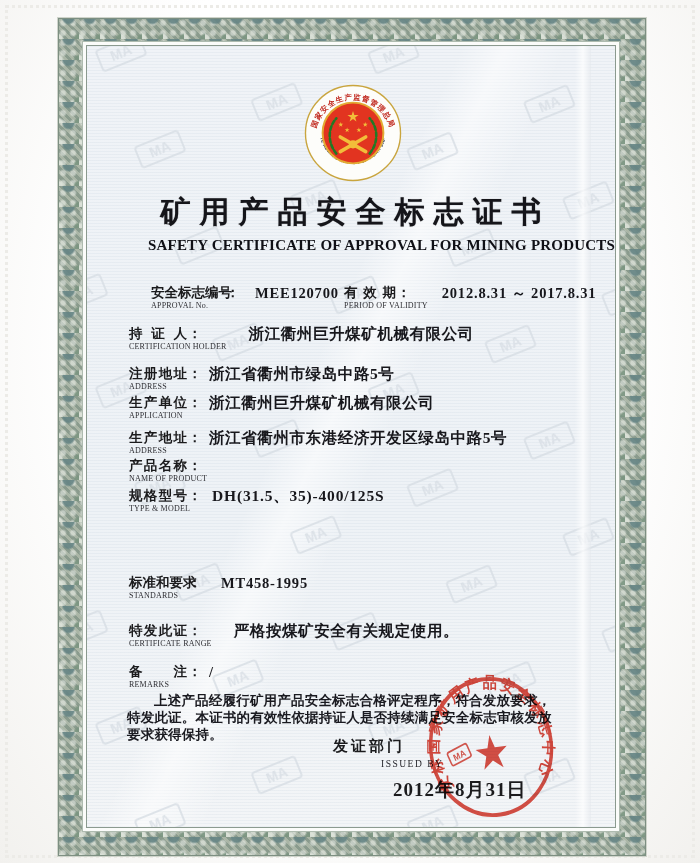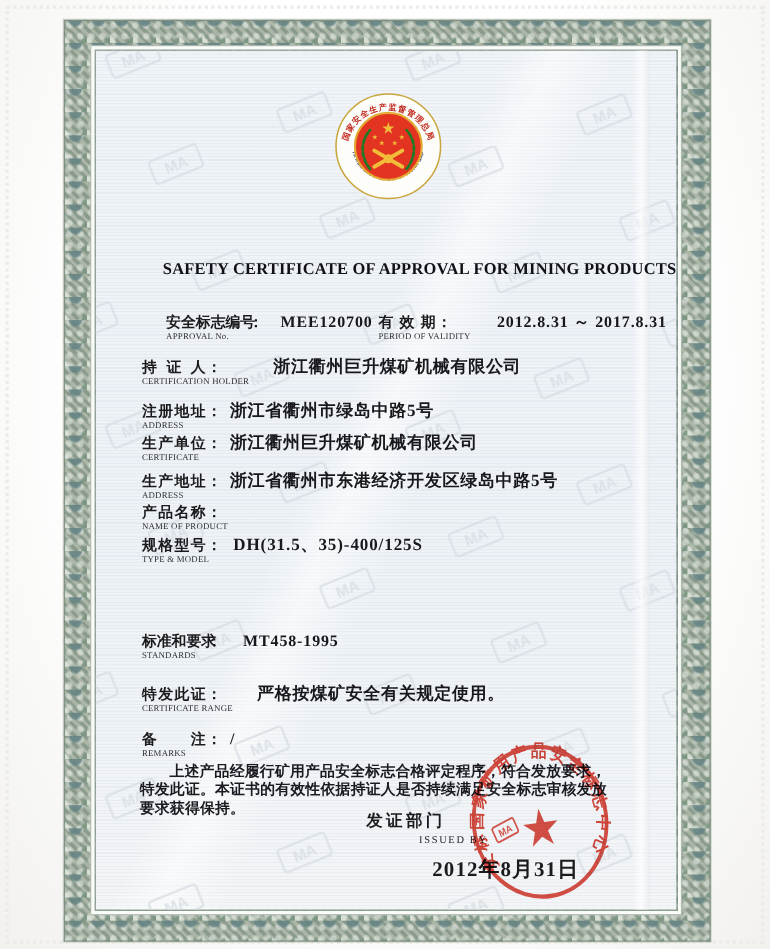--- a/index.html
+++ b/index.html
@@ -123,37 +123,38 @@
     <use href="#starU" transform="translate(44,47) scale(2.7)" fill="#f2bd3a"></use>
     <use href="#starU" transform="translate(56,47) scale(2.7)" fill="#f2bd3a"></use>
     <use href="#starU" transform="translate(62.5,41.5) scale(2.7)" fill="#f2bd3a"></use>
     <g>
       <path d="M37,69 L63,54" stroke="#f2bd3a" stroke-width="3.6" stroke-linecap="round"></path>
       <path d="M37,54 L63,69" stroke="#f2bd3a" stroke-width="3.6" stroke-linecap="round"></path>
       <circle cx="50" cy="61.5" r="4.2" fill="#f2bd3a"></circle>
     </g>
   </svg>
 
+  <div class="title-zh">矿用产品安全标志证书</div>
   <div class="title-en">SAFETY CERTIFICATE OF APPROVAL FOR MINING PRODUCTS</div>
 
   <div class="row" style="top:239px; left:64px">
     <div class="lab">
       <span class="zh w74">安全标志编号</span>
       <span class="colon c74">：</span>
       <span class="en">APPROVAL No.</span>
     </div>
     <div class="val val-lat" style="margin-left:30px">MEE120700</div>
   </div>
   <div class="row" style="top:239px; left:257px">
     <div class="lab">
       <span class="zh w52">有效期</span>
       <span class="colon c52">：</span>
       <span class="en">PERIOD OF VALIDITY</span>
     </div>
-    <div class="val val-lat" style="margin-left:24px">2012.8.31 ～ 2017.8.31</div>
+    <div class="val val-lat" style="margin-left:14px">2012.8.31 ～ 2017.8.31</div>
   </div>
 
   <div class="row" style="top:280px">
     <div class="lab">
         <span class="zh">持证人</span>
         <span class="colon c58">：</span>
       <span class="en">CERTIFICATION HOLDER</span>
       </div>
     <div class="val">浙江衢州巨升煤矿机械有限公司</div>
   </div>
@@ -162,21 +163,21 @@
         <span class="zh">注册地址</span>
         <span class="colon c58">：</span>
       <span class="en">ADDRESS</span>
       </div>
     <div class="val">浙江省衢州市绿岛中路5号</div>
   </div>
   <div class="row" style="top:349px">
     <div class="lab">
         <span class="zh">生产单位</span>
         <span class="colon c58">：</span>
-      <span class="en">CERTIFICATE</span>
+      <span class="en">APPLICATION</span>
       </div>
     <div class="val">浙江衢州巨升煤矿机械有限公司</div>
   </div>
   <div class="row" style="top:384px">
     <div class="lab">
         <span class="zh">生产地址</span>
         <span class="colon c58">：</span>
       <span class="en">ADDRESS</span>
       </div>
     <div class="val">浙江省衢州市东港经济开发区绿岛中路5号</div>

